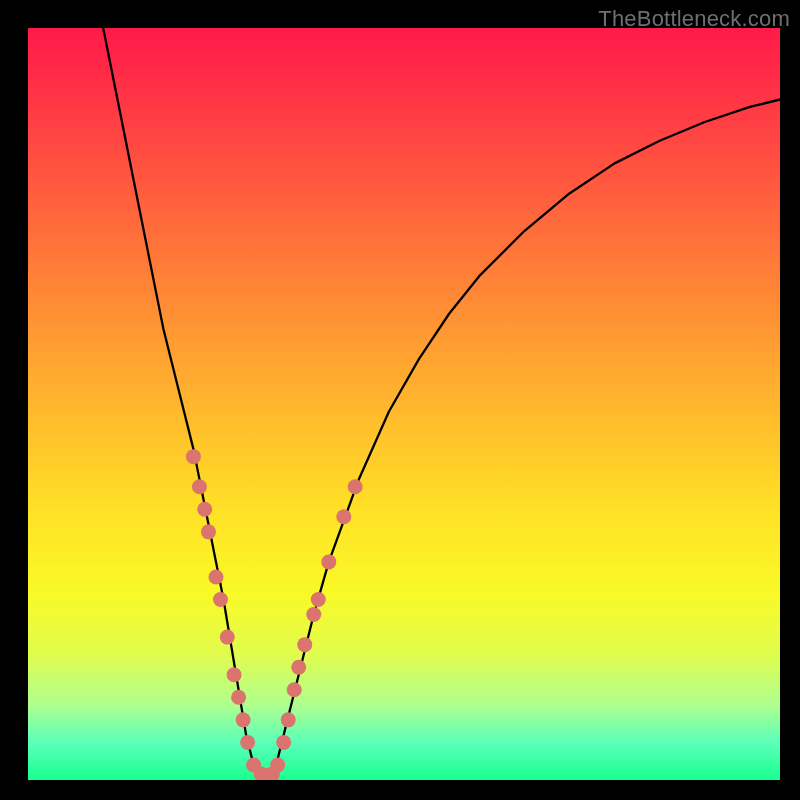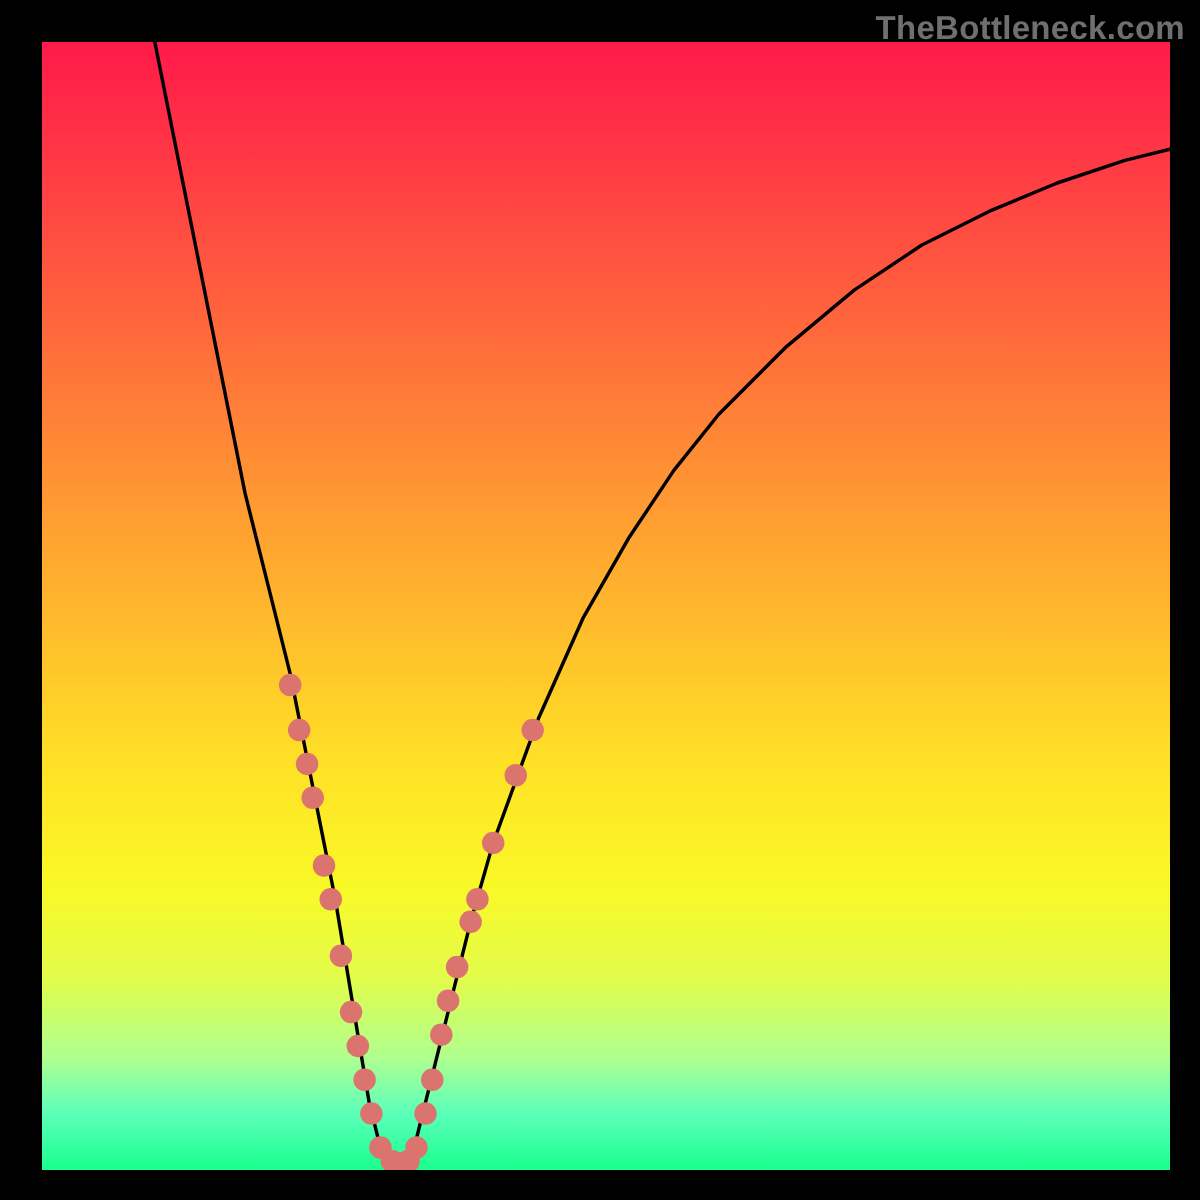--- a/index.html
+++ b/index.html
@@ -31,21 +31,21 @@
       #5cffb9 95%,
       #19ff8f 100%
     );
   }
   .watermark {
     position: absolute;
     top: 6px;
     right: 10px;
     color: #6f6f6f;
     font-size: 22px;
-    font-weight: 700;
+    font-weight: 400;
     letter-spacing: 0.2px;
     user-select: none;
   }
   svg { display: block; }
 </style>
 </head>
 <body>
 
 <div class="plot-area">
   <svg id="chart-svg" width="752" height="752" viewBox="0 0 752 752">

